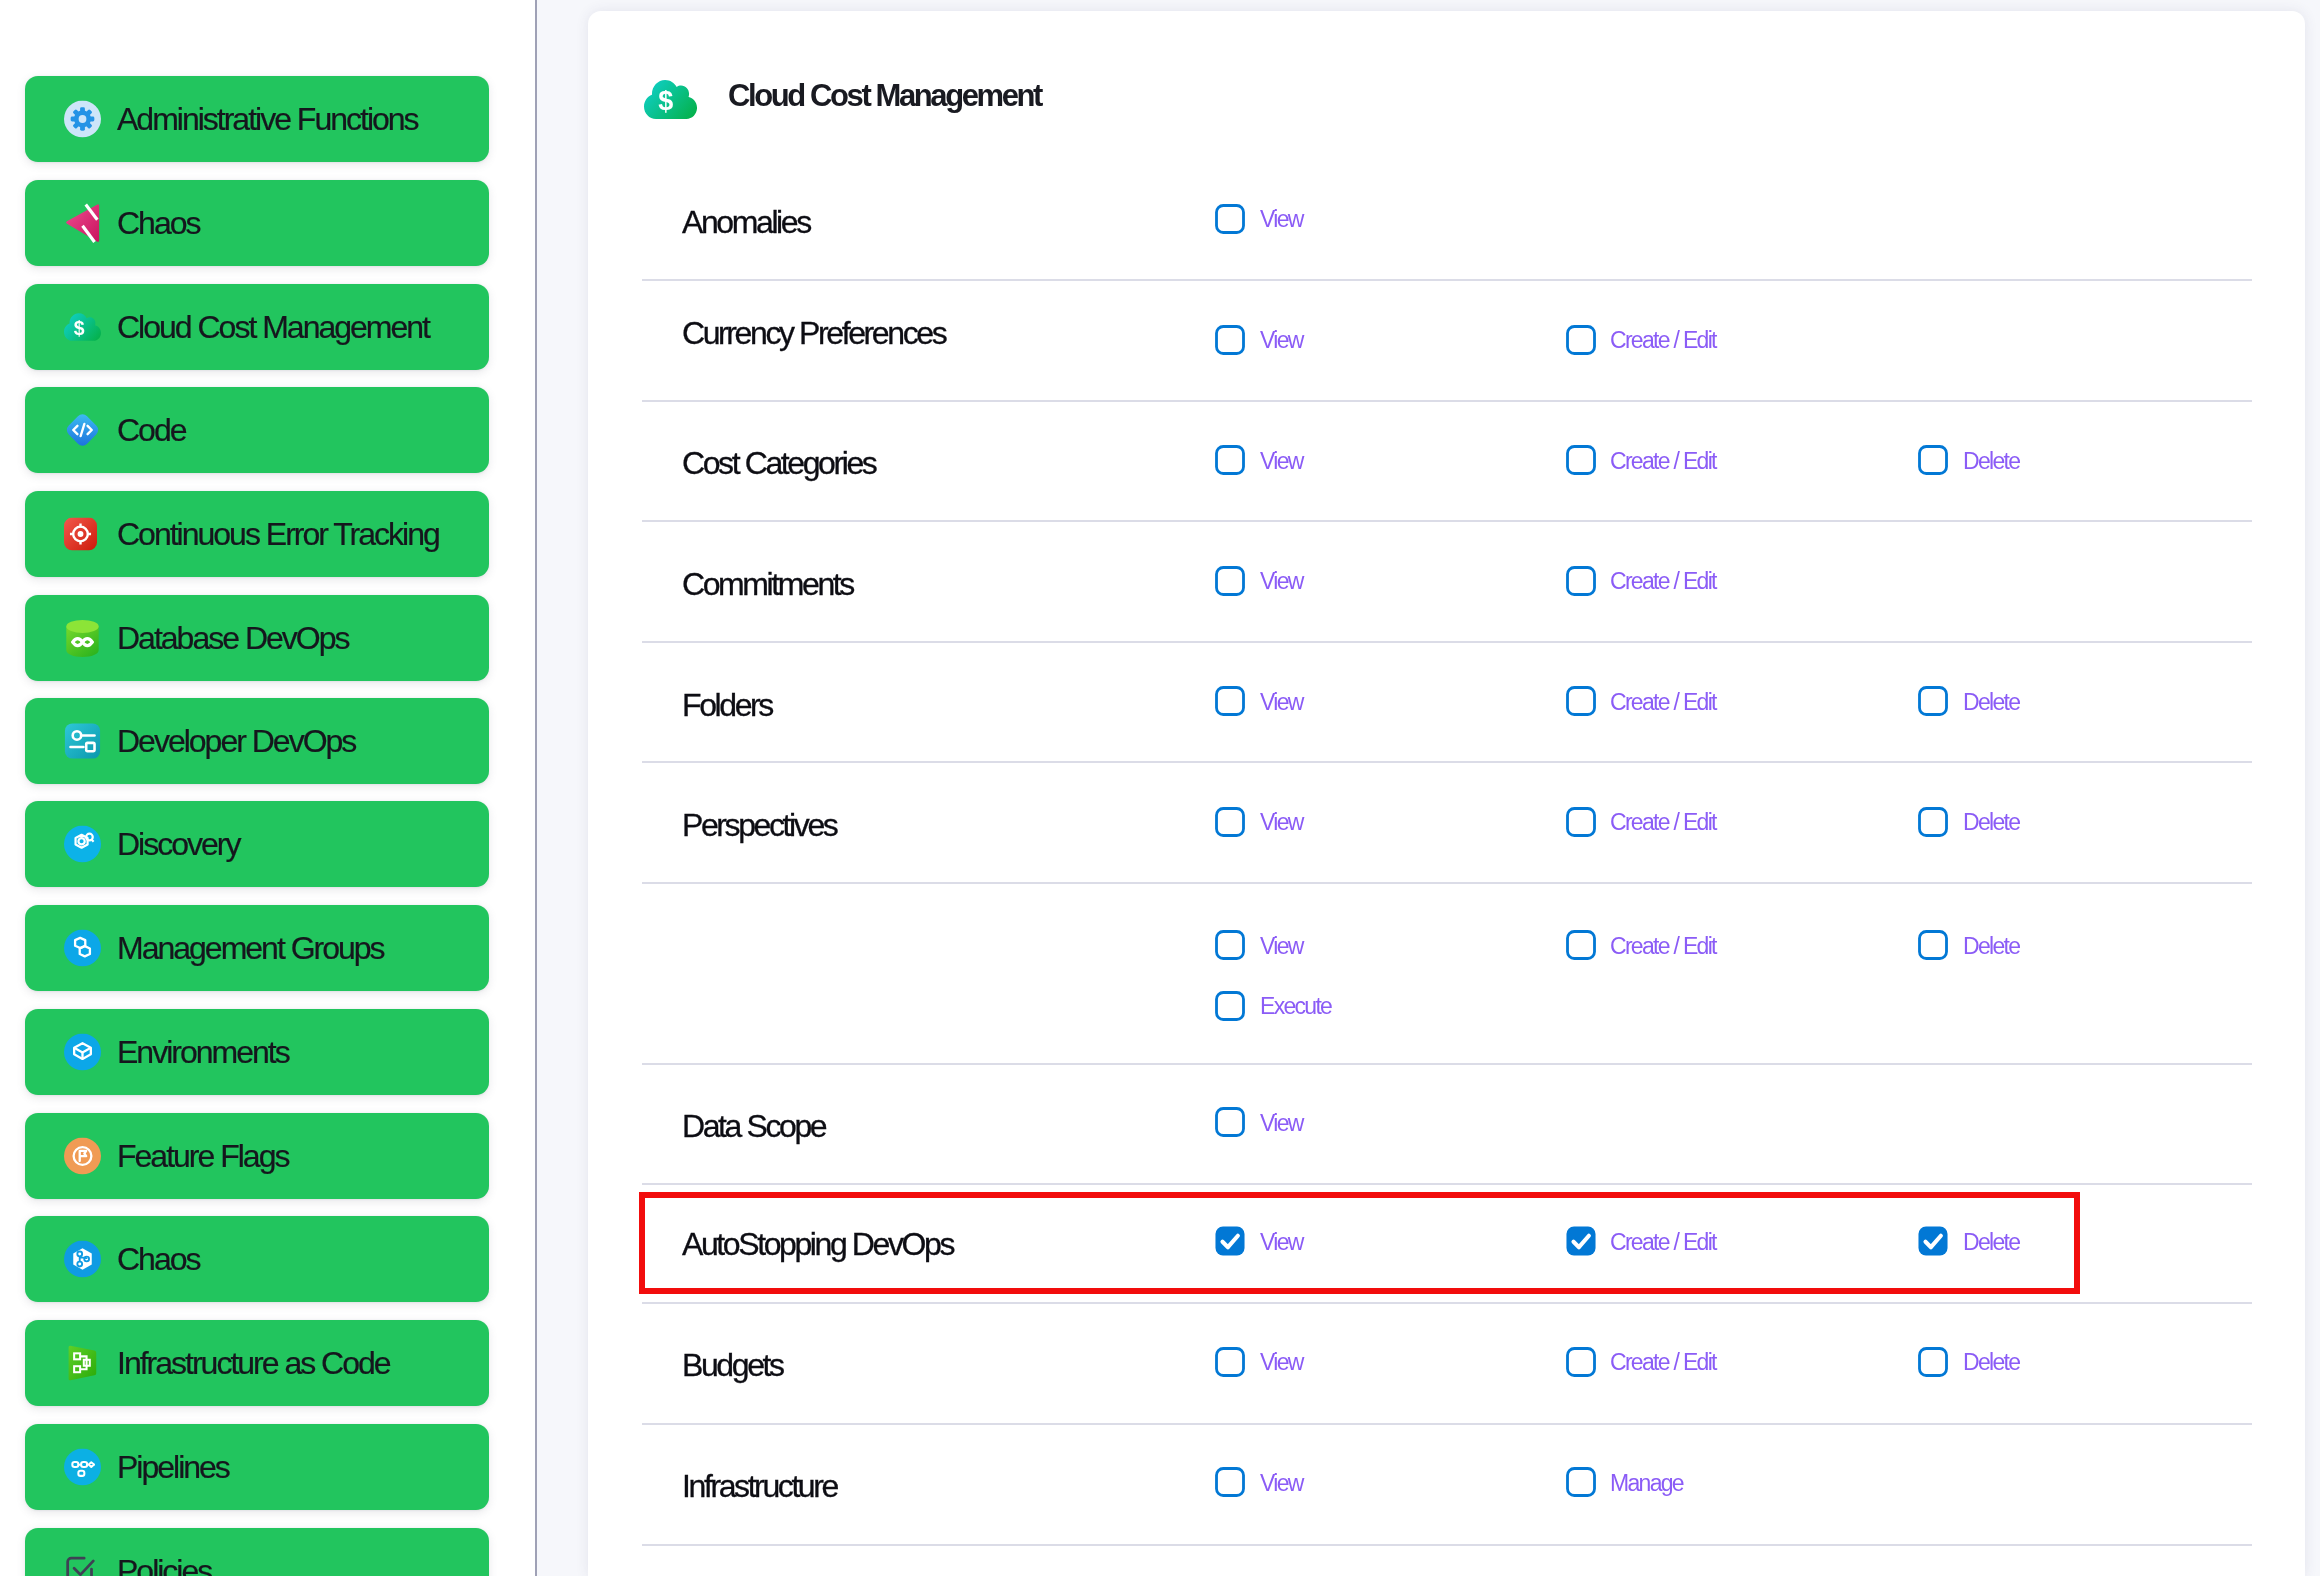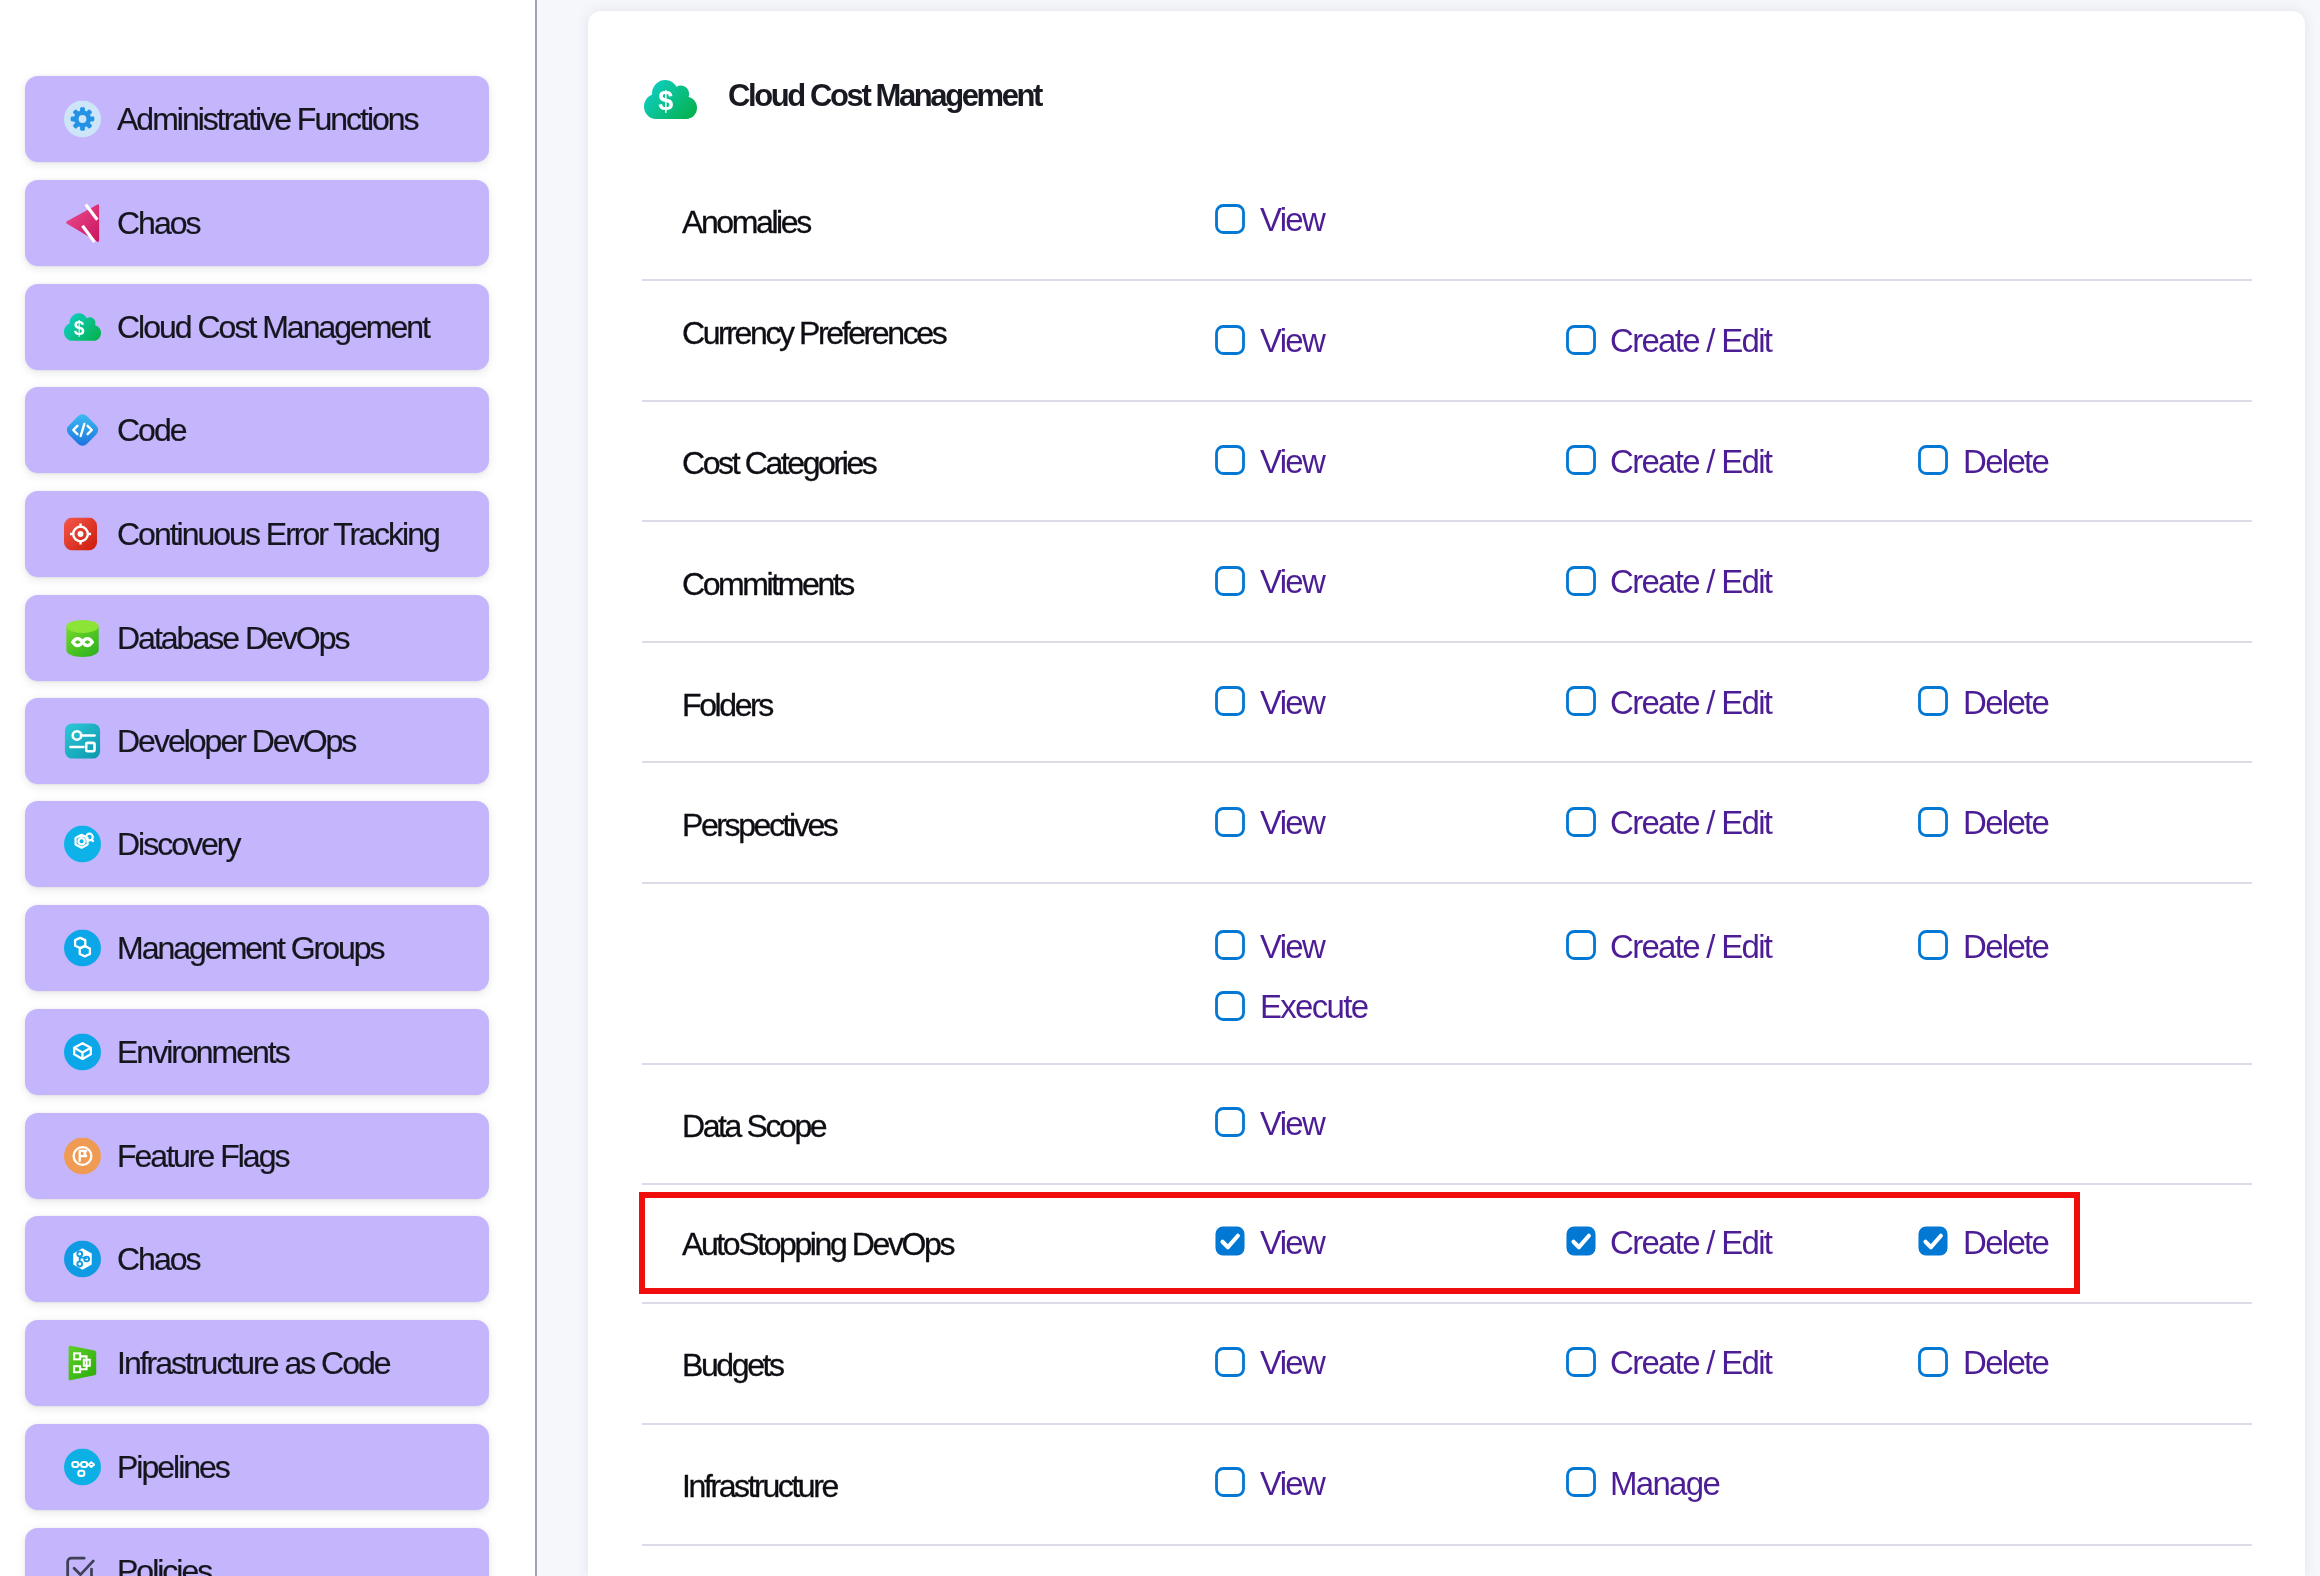--- a/index.html
+++ b/index.html
@@ -2,28 +2,28 @@
 <html style="font-size:15px"><head><meta charset="utf-8">
 <style>
   * { margin:0; padding:0; box-sizing:border-box; }
   html,body { width:2321px; height:1577px; }
   body { position:relative; overflow:hidden; background:#fff; font-family:"Liberation Sans",sans-serif;
          -webkit-font-smoothing:antialiased; }
   .rightbg { position:absolute; left:537px; top:0; width:1784px; height:1577px; background:#f6f7fb; }
   .vline { position:absolute; left:535px; top:0; width:1.9px; height:1577px; background:#9fa1b6; }
   .panel { position:absolute; left:588px; top:11px; width:1717px; height:1566px; background:#fff;
            border-radius:13px 13px 0 0; box-shadow:0 0 13px rgba(60,60,110,0.10); }
-  .scard { position:absolute; left:25px; width:464px; height:86px; background:#c4b5fd; border-radius:13px;
+  .scard { position:absolute; left:25px; width:464px; height:86px; background:#22c55e; border-radius:13px;
            box-shadow:0 0.9px 1.9px rgba(40,41,61,0.06), 0 2.8px 8.3px rgba(96,97,112,0.14);text-align:center; }
   .scard svg { position:absolute; left:39px; top:50%; transform:translateY(-50%); }
   .scard .st { position:absolute; left:92px; top:0; height:86px; line-height:86px;
                font-size:32px; letter-spacing:-2px; color:#15161d; white-space:nowrap; -webkit-text-stroke:0.2px #15161d; }
   .divider { position:absolute; left:54px; width:1610px; height:1.9px; background:#dbdce7; }
   .rl { position:absolute; font-size:32px; letter-spacing:-2.4px; color:#0d0d13; height:45px; line-height:45px; white-space:nowrap; -webkit-text-stroke:0.3px #0d0d13; }
-  .cl { position:absolute; font-size:33px; letter-spacing:-1.7px; color:#4c1d95; height:45px; line-height:45px; white-space:nowrap; }
+  .cl { position:absolute; font-size:23px; letter-spacing:-1.7px; color:#8b5cf6; height:45px; line-height:45px; white-space:nowrap; }
   .cb { position:absolute; }
   .title { position:absolute; left:140px; top:66px; font-size:31px; letter-spacing:-2.4px; font-weight:bold;
            color:#191a21; height:37px; line-height:37px; white-space:nowrap; }
   .redbox { position:absolute; left:51px; top:1181px; width:1441px; height:102px; border:6.5px solid #f20d0d; }
 </style></head><body>
 <div class="rightbg"></div>
 <div class="vline"></div>
 <div class="scard" style="top:76px">
     <svg width="37" height="37" viewBox="0 0 40 40">
       <circle cx="20" cy="20" r="20" fill="#cde5f9"></circle>

